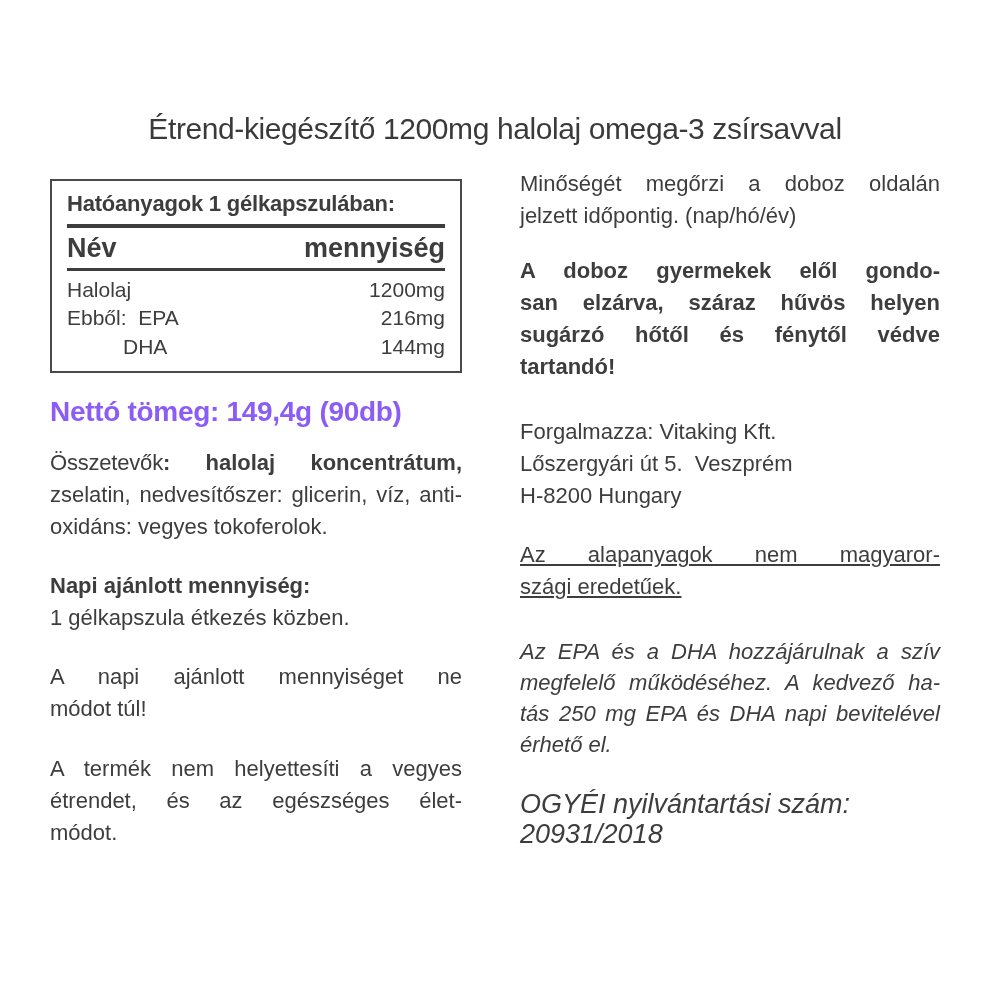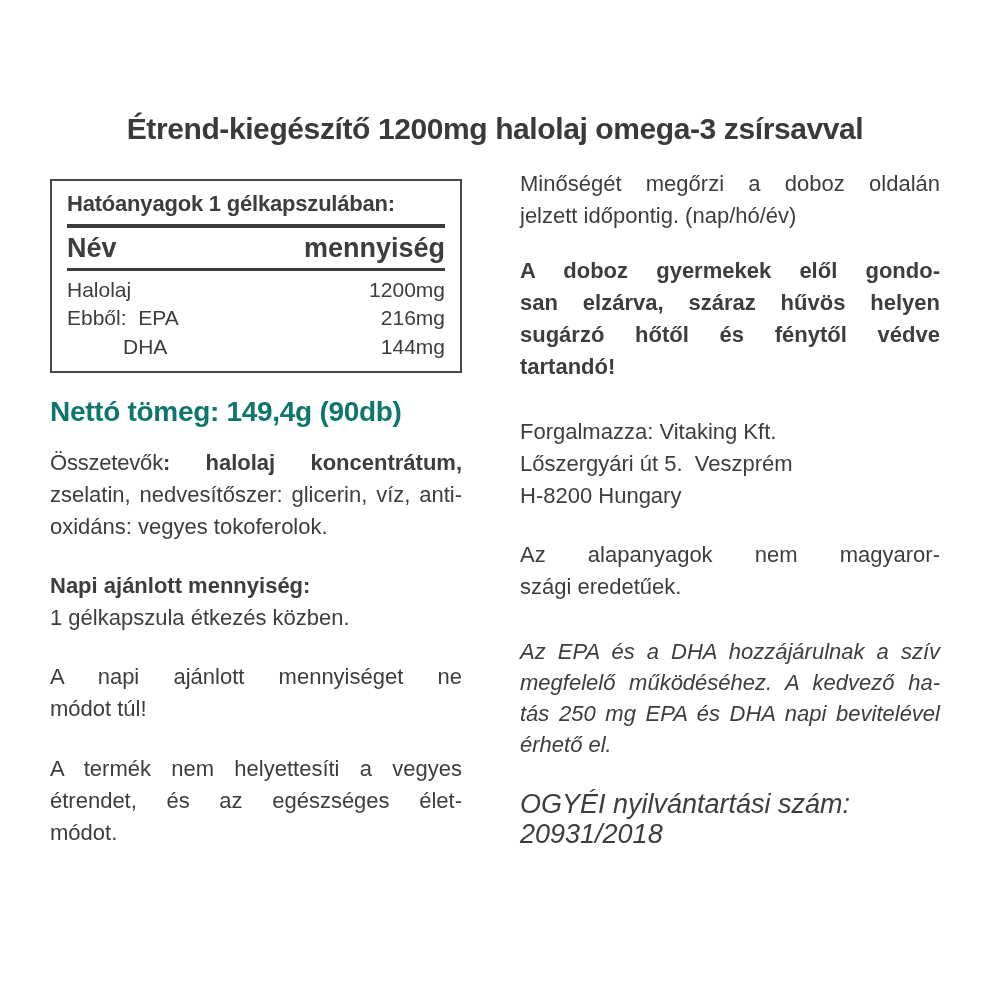--- a/index.html
+++ b/index.html
@@ -9,21 +9,21 @@
     height: 1000px;
     font-family: "Liberation Sans", sans-serif;
     color: #3d3d3d;
     overflow: hidden;
   }
   .page {
     padding: 112px 60px 0 50px;
   }
   .title {
     font-size: 30px;
-    font-weight: 700;
+    font-weight: 400;
     text-align: center;
     letter-spacing: -0.4px;
     margin-bottom: 22px;
     color: #3a3a3a;
   }
   .columns { display: flex; align-items: flex-end; }
   .col-left  { width: 412px; margin-right: 58px; flex: none; }
   .col-right { width: 420px; flex: none; }
 
   
@@ -48,38 +48,38 @@
     display: flex; justify-content: space-between;
     font-size: 21px; line-height: 28.5px;
     white-space: pre;
   }
   .t-row .indent { padding-left: 56px; }
 
   .net-weight {
     font-size: 28px; font-weight: 700;
     letter-spacing: -0.3px;
     margin-top: 23px;
-    color: #0f766e;
+    color: #8b5cf6;
   }
 
   .para { font-size: 22px; line-height: 32px; }
   .pline { }
   .jl { text-align: justify; text-align-last: justify; }
   .b  { font-weight: 700; }
   .xb { font-weight: 400; letter-spacing: -0.2px; }
   .it { font-style: italic; }
   .pre { white-space: pre; }
 
   .mt-ingredients   { margin-top: 19px; }
   .mt-daily         { margin-top: 27px; }
   .mt-warning-dose  { margin-top: 27px; }
   .mt-warning-diet  { margin-top: 28px; }
   .mt-storage       { margin-top: 23px; }
   .mt-distributor   { margin-top: 33px; }
-  .mt-origin        { margin-top: 27px; }
+  .mt-origin        { margin-top: 27px; text-decoration: underline; }
   .mt-claim         { margin-top: 33px; }
   .mt-registration  { margin-top: 29px; }
   .claim { font-size: 22px; line-height: 31px; }
   .registration { font-size: 27px; line-height: 30px; }
 </style>
 </head>
 <body>
 
 <div class="page">
 

